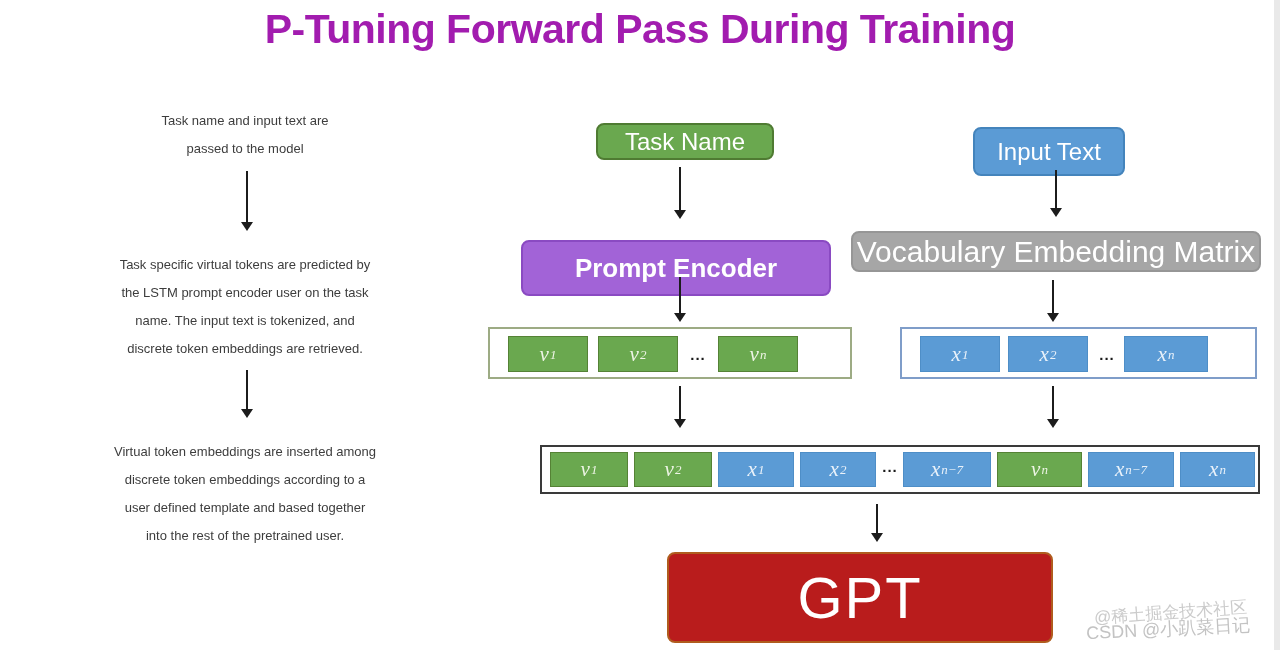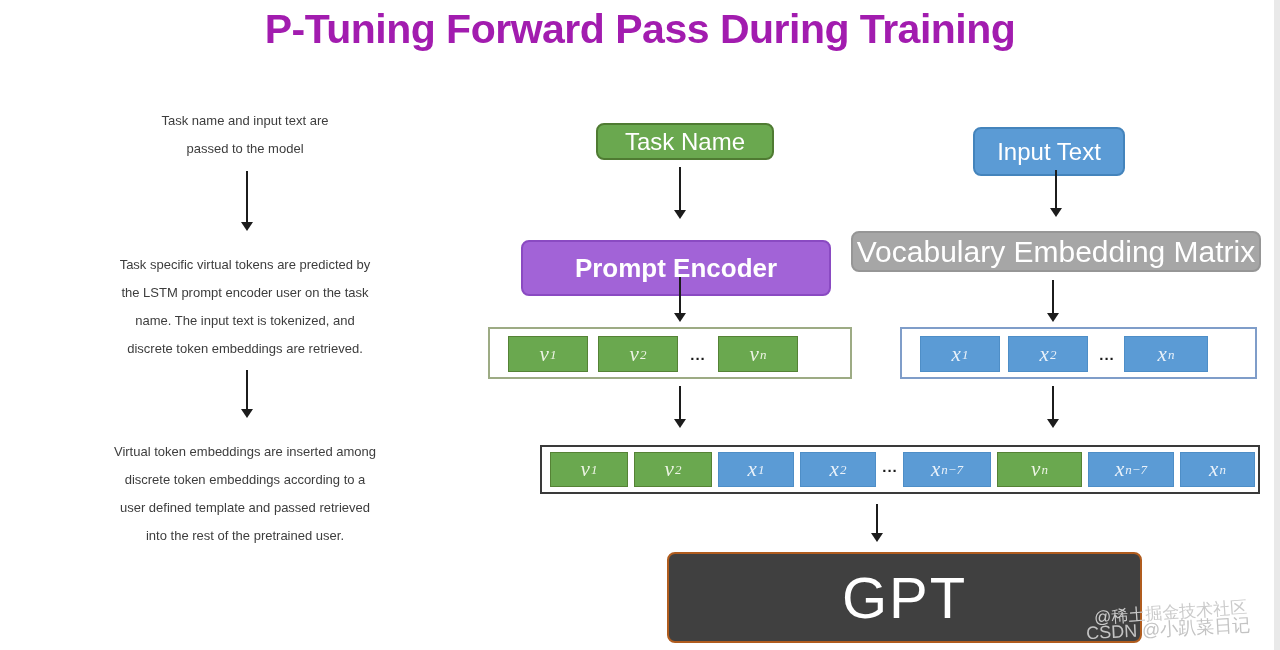--- a/index.html
+++ b/index.html
@@ -26,21 +26,21 @@
     border-left:6px solid transparent;border-right:6px solid transparent;border-top:9px solid #1c1c1c;}
   
   .box{
     position:absolute;display:flex;align-items:center;justify-content:center;
     color:#ffffff;box-sizing:border-box;text-align:center;border-radius:8px;
   }
   .box-task{left:596px;top:123px;width:178px;height:37px;background:#6aa84f;border:2px solid #4f7b32;font-size:24px;}
   .box-input{left:973px;top:113px;width:152px;height:49px;background:#5b9bd5;border:2px solid #4484bc;font-size:24px;margin-top:14px;}
   .box-encoder{left:521px;top:240px;width:310px;height:56px;background:#a263d7;border:2px solid #8a4ac2;font-size:26px;font-weight:bold;}
   .box-vocab{left:851px;top:231px;width:410px;height:41px;background:#a6a6a6;border:2px solid #969696;font-size:30px;}
-  .box-gpt{left:667px;top:552px;width:475px;height:91px;background:#404040;border:2px solid #b05c1e;font-size:58px;letter-spacing:2px;}
+  .box-gpt{left:667px;top:552px;width:386px;height:91px;background:#b91c1c;border:2px solid #b05c1e;font-size:58px;letter-spacing:2px;}
   
   .token-row{position:absolute;background:#ffffff;box-sizing:border-box;}
   .row-virtual{left:488px;top:327px;width:364px;height:52px;border:2px solid #9dab84;}
   .row-discrete{left:900px;top:327px;width:357px;height:52px;border:2px solid #7f9dc9;}
   .row-combined{left:540px;top:445px;width:720px;height:49px;border:2px solid #3a3a3a;}
   .cell{
     position:absolute;display:flex;align-items:center;justify-content:center;
     box-sizing:border-box;font-family:"Liberation Serif",serif;font-style:italic;
     font-size:21px;
   }
@@ -94,21 +94,21 @@
   </div>
 
   <div class="arrow" style="left:240px;top:370px;height:48px;">
     <div class="shaft"></div>
     <div class="head"></div>
   </div>
 
   <div class="note note3">
     <div>Virtual token embeddings are inserted among</div>
     <div>discrete token embeddings according to a</div>
-    <div>user defined template and passed retrieved</div>
+    <div>user defined template and based together</div>
     <div>into the rest of the pretrained user.</div>
   </div>
 
   <div class="box box-task">Task Name</div>
 
   <div class="arrow" style="left:673px;top:167px;height:52px;">
     <div class="shaft"></div>
     <div class="head"></div>
   </div>
 

